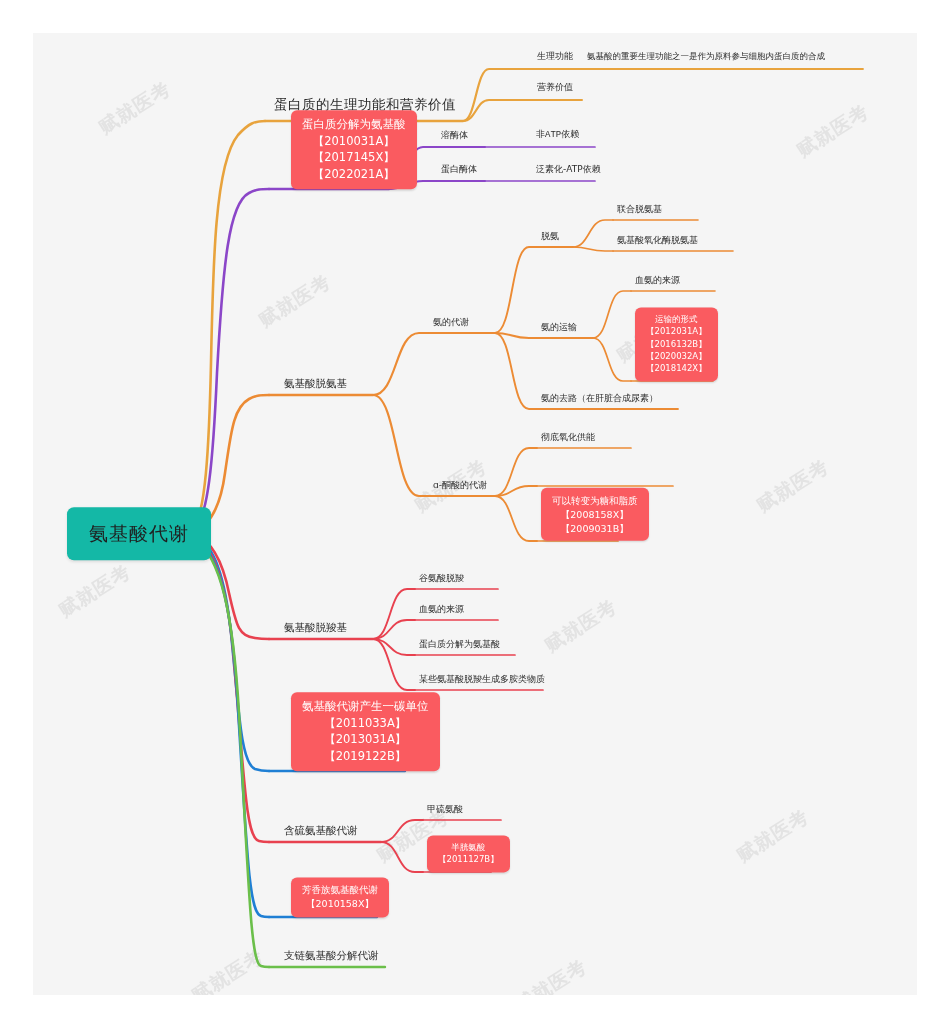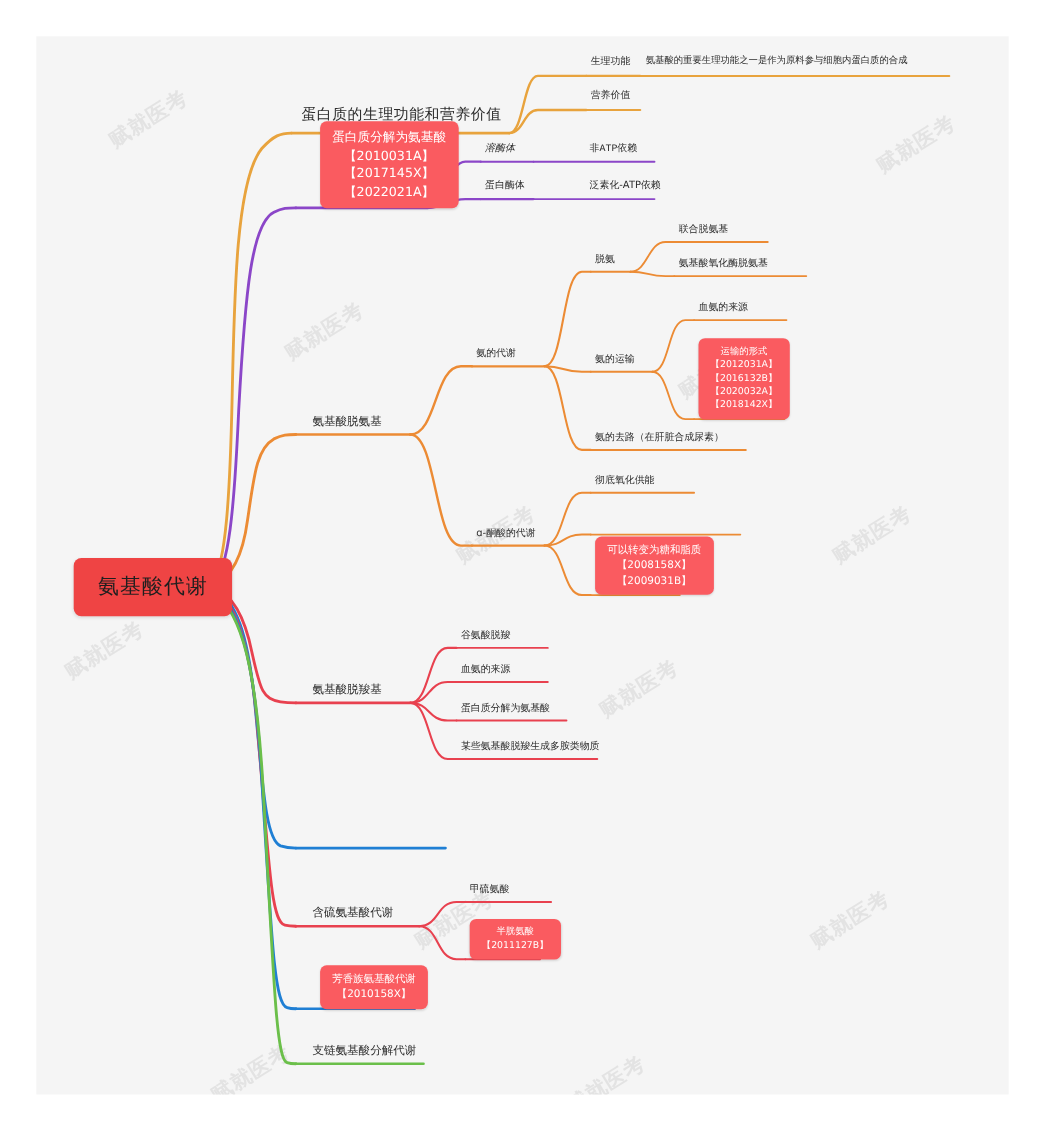--- a/index.html
+++ b/index.html
@@ -56,21 +56,21 @@
     width: 884px;
     height: 962px;
   }
   .node {
     position: absolute;
     white-space: nowrap;
     line-height: 1.34;
   }
   
   .node-root {
-    background: #ef4444;
+    background: #14b8a6;
     border-radius: 7px;
     padding: 14px 22px;
     font-size: 19px;
     color: #1f1f1f;
     box-shadow: 0 1px 3px rgba(0,0,0,0.10);
     letter-spacing: 1px;
   }
   
   .node-text {
     color: #2b2b2b;
@@ -203,21 +203,21 @@
     <div class="node node-text lvl3" style="left:504px; top:29px; transform:translateY(-100%);">生理功能</div>
     <div class="node node-text lvl3" style="left:504px; top:60px; transform:translateY(-100%);">营养价值</div>
     <div class="node node-text lvl4" style="left:554px; top:29px; transform:translateY(-100%);">氨基酸的重要生理功能之一是作为原料参与细胞内蛋白质的合成</div>
 
     <div class="node node-card big" style="left:258px; top:156px; transform:translateY(-100%);">
       <span class="card-line">蛋白质分解为氨基酸</span>
       <span class="card-line">【2010031A】</span>
       <span class="card-line">【2017145X】</span>
       <span class="card-line">【2022021A】</span>
     </div>
-    <div class="node node-text lvl3" style="left:408px; top:108px; transform:translateY(-100%);font-style:italic;">溶酶体</div>
+    <div class="node node-text lvl3" style="left:408px; top:108px; transform:translateY(-100%);">溶酶体</div>
     <div class="node node-text lvl3" style="left:408px; top:142px; transform:translateY(-100%);">蛋白酶体</div>
     <div class="node node-text lvl3" style="left:503px; top:108px; transform:translateY(-100%);font-family:Liberation Mono, monospace;">非ATP依赖</div>
     <div class="node node-text lvl3" style="left:503px; top:142px; transform:translateY(-100%);">泛素化-ATP依赖</div>
 
     <div class="node node-text lvl2" style="left:239px; top:357px; transform:translateY(-100%);">氨基酸脱氨基</div>
     <div class="node node-text lvl3" style="left:400px; top:295px; transform:translateY(-100%);">氨的代谢</div>
     <div class="node node-text lvl3" style="left:400px; top:458px; transform:translateY(-100%);">ɑ-酮酸的代谢</div>
 
     <div class="node node-text lvl3" style="left:508px; top:209px; transform:translateY(-100%);">脱氨</div>
     <div class="node node-text lvl3" style="left:508px; top:300px; transform:translateY(-100%);">氨的运输</div>
@@ -242,20 +242,26 @@
       <span class="card-line">【2008158X】</span>
       <span class="card-line">【2009031B】</span>
     </div>
 
     <div class="node node-text lvl2" style="left:239px; top:601px; transform:translateY(-100%);">氨基酸脱羧基</div>
     <div class="node node-text lvl3" style="left:386px; top:551px; transform:translateY(-100%);">谷氨酸脱羧</div>
     <div class="node node-text lvl3" style="left:386px; top:582px; transform:translateY(-100%);">血氨的来源</div>
     <div class="node node-text lvl3" style="left:386px; top:617px; transform:translateY(-100%);">蛋白质分解为氨基酸</div>
     <div class="node node-text lvl3" style="left:386px; top:652px; transform:translateY(-100%);">某些氨基酸脱羧生成多胺类物质</div>
 
+    <div class="node node-card big" style="left:258px; top:738px; transform:translateY(-100%);">
+      <span class="card-line">氨基酸代谢产生一碳单位</span>
+      <span class="card-line">【2011033A】</span>
+      <span class="card-line">【2013031A】</span>
+      <span class="card-line">【2019122B】</span>
+    </div>
 
     <div class="node node-text lvl2" style="left:239px; top:804px; transform:translateY(-100%);">含硫氨基酸代谢</div>
     <div class="node node-text lvl3" style="left:394px; top:782px; transform:translateY(-100%);">甲硫氨酸</div>
     <div class="node node-card sml" style="left:394px; top:839px; transform:translateY(-100%);">
       <span class="card-line">半胱氨酸</span>
       <span class="card-line">【2011127B】</span>
     </div>
 
     <div class="node node-card mid" style="left:258px; top:884px; transform:translateY(-100%);">
       <span class="card-line">芳香族氨基酸代谢</span>

